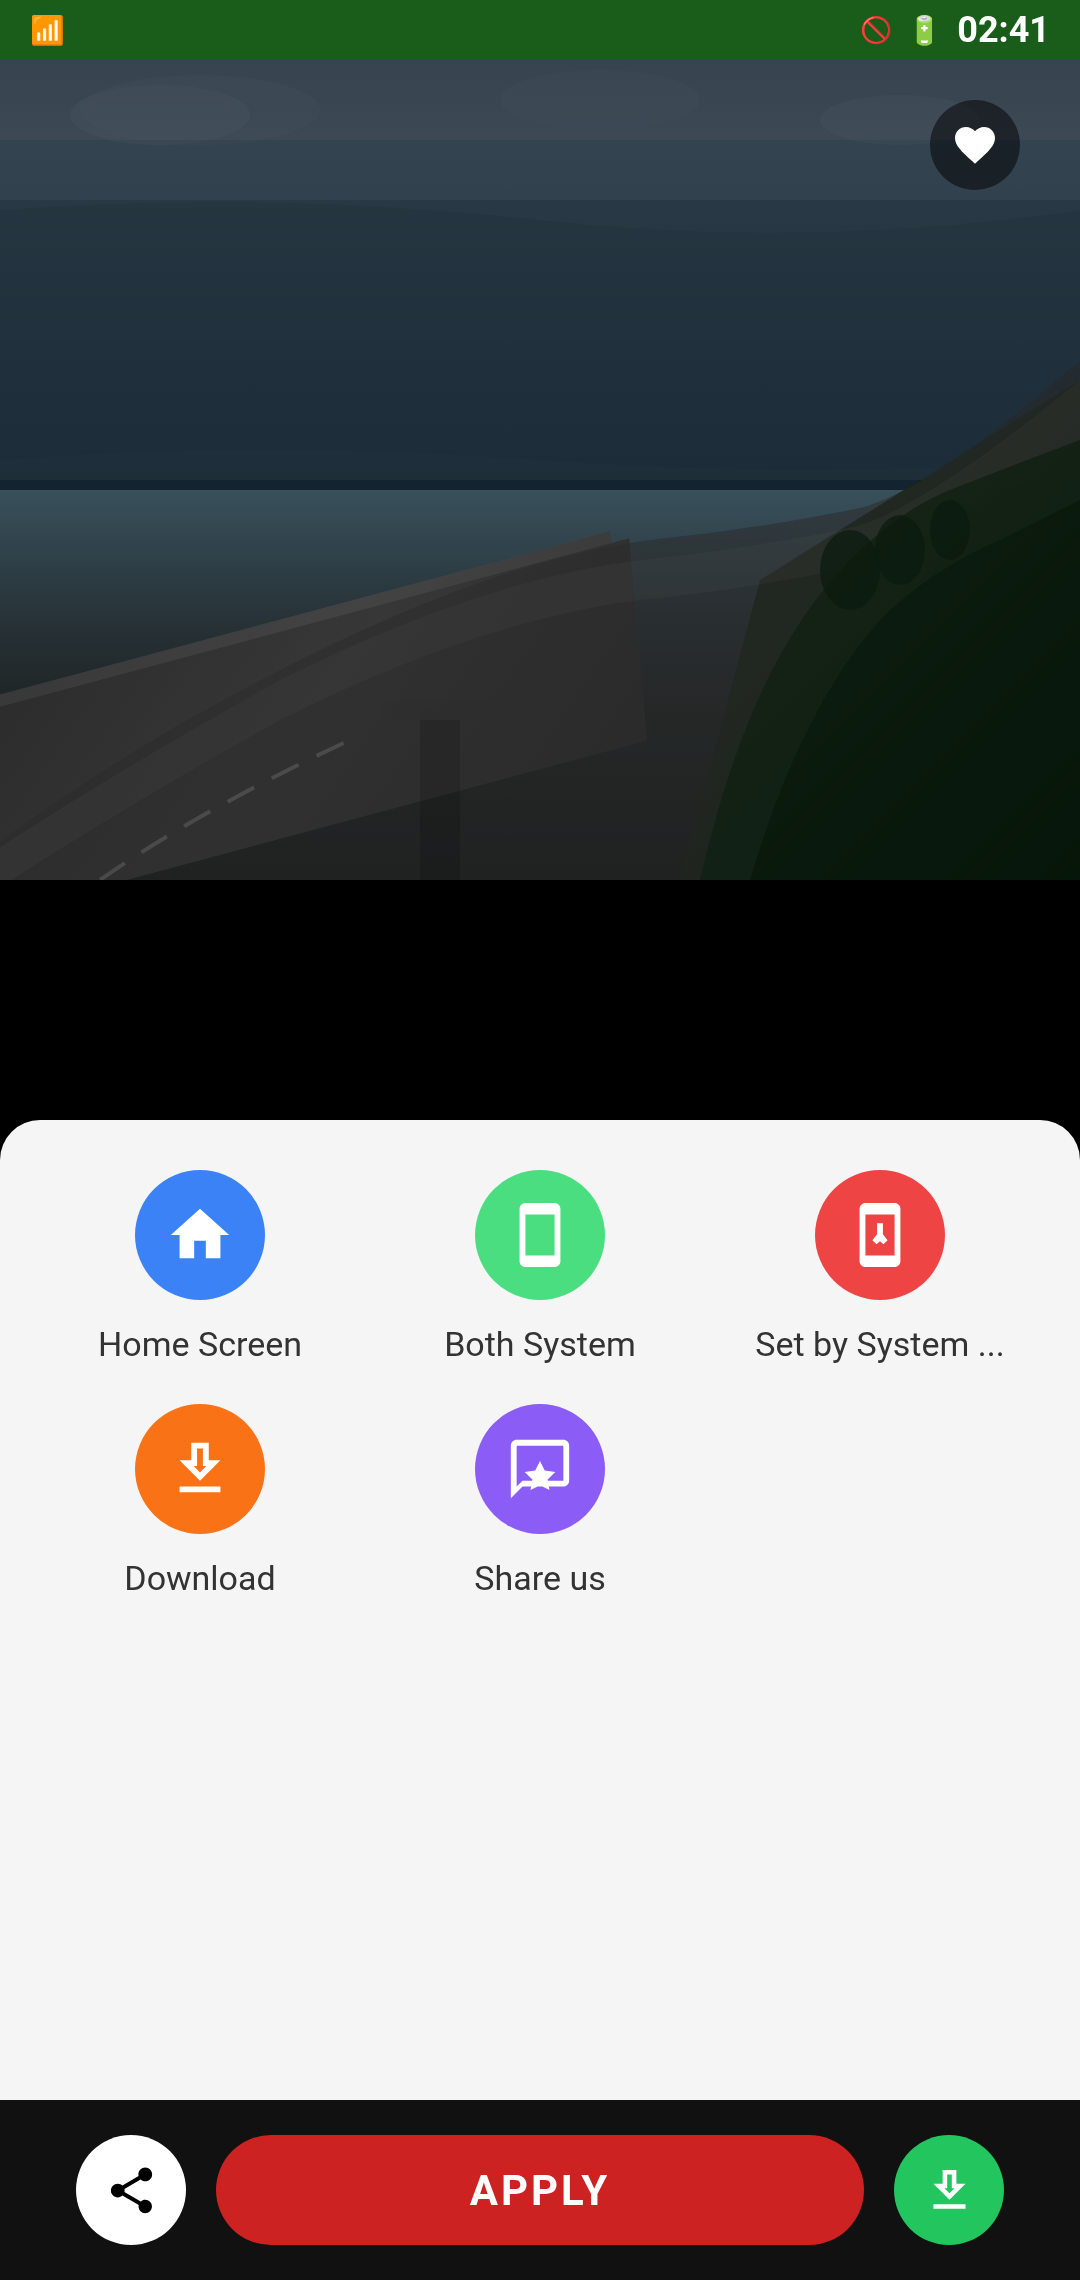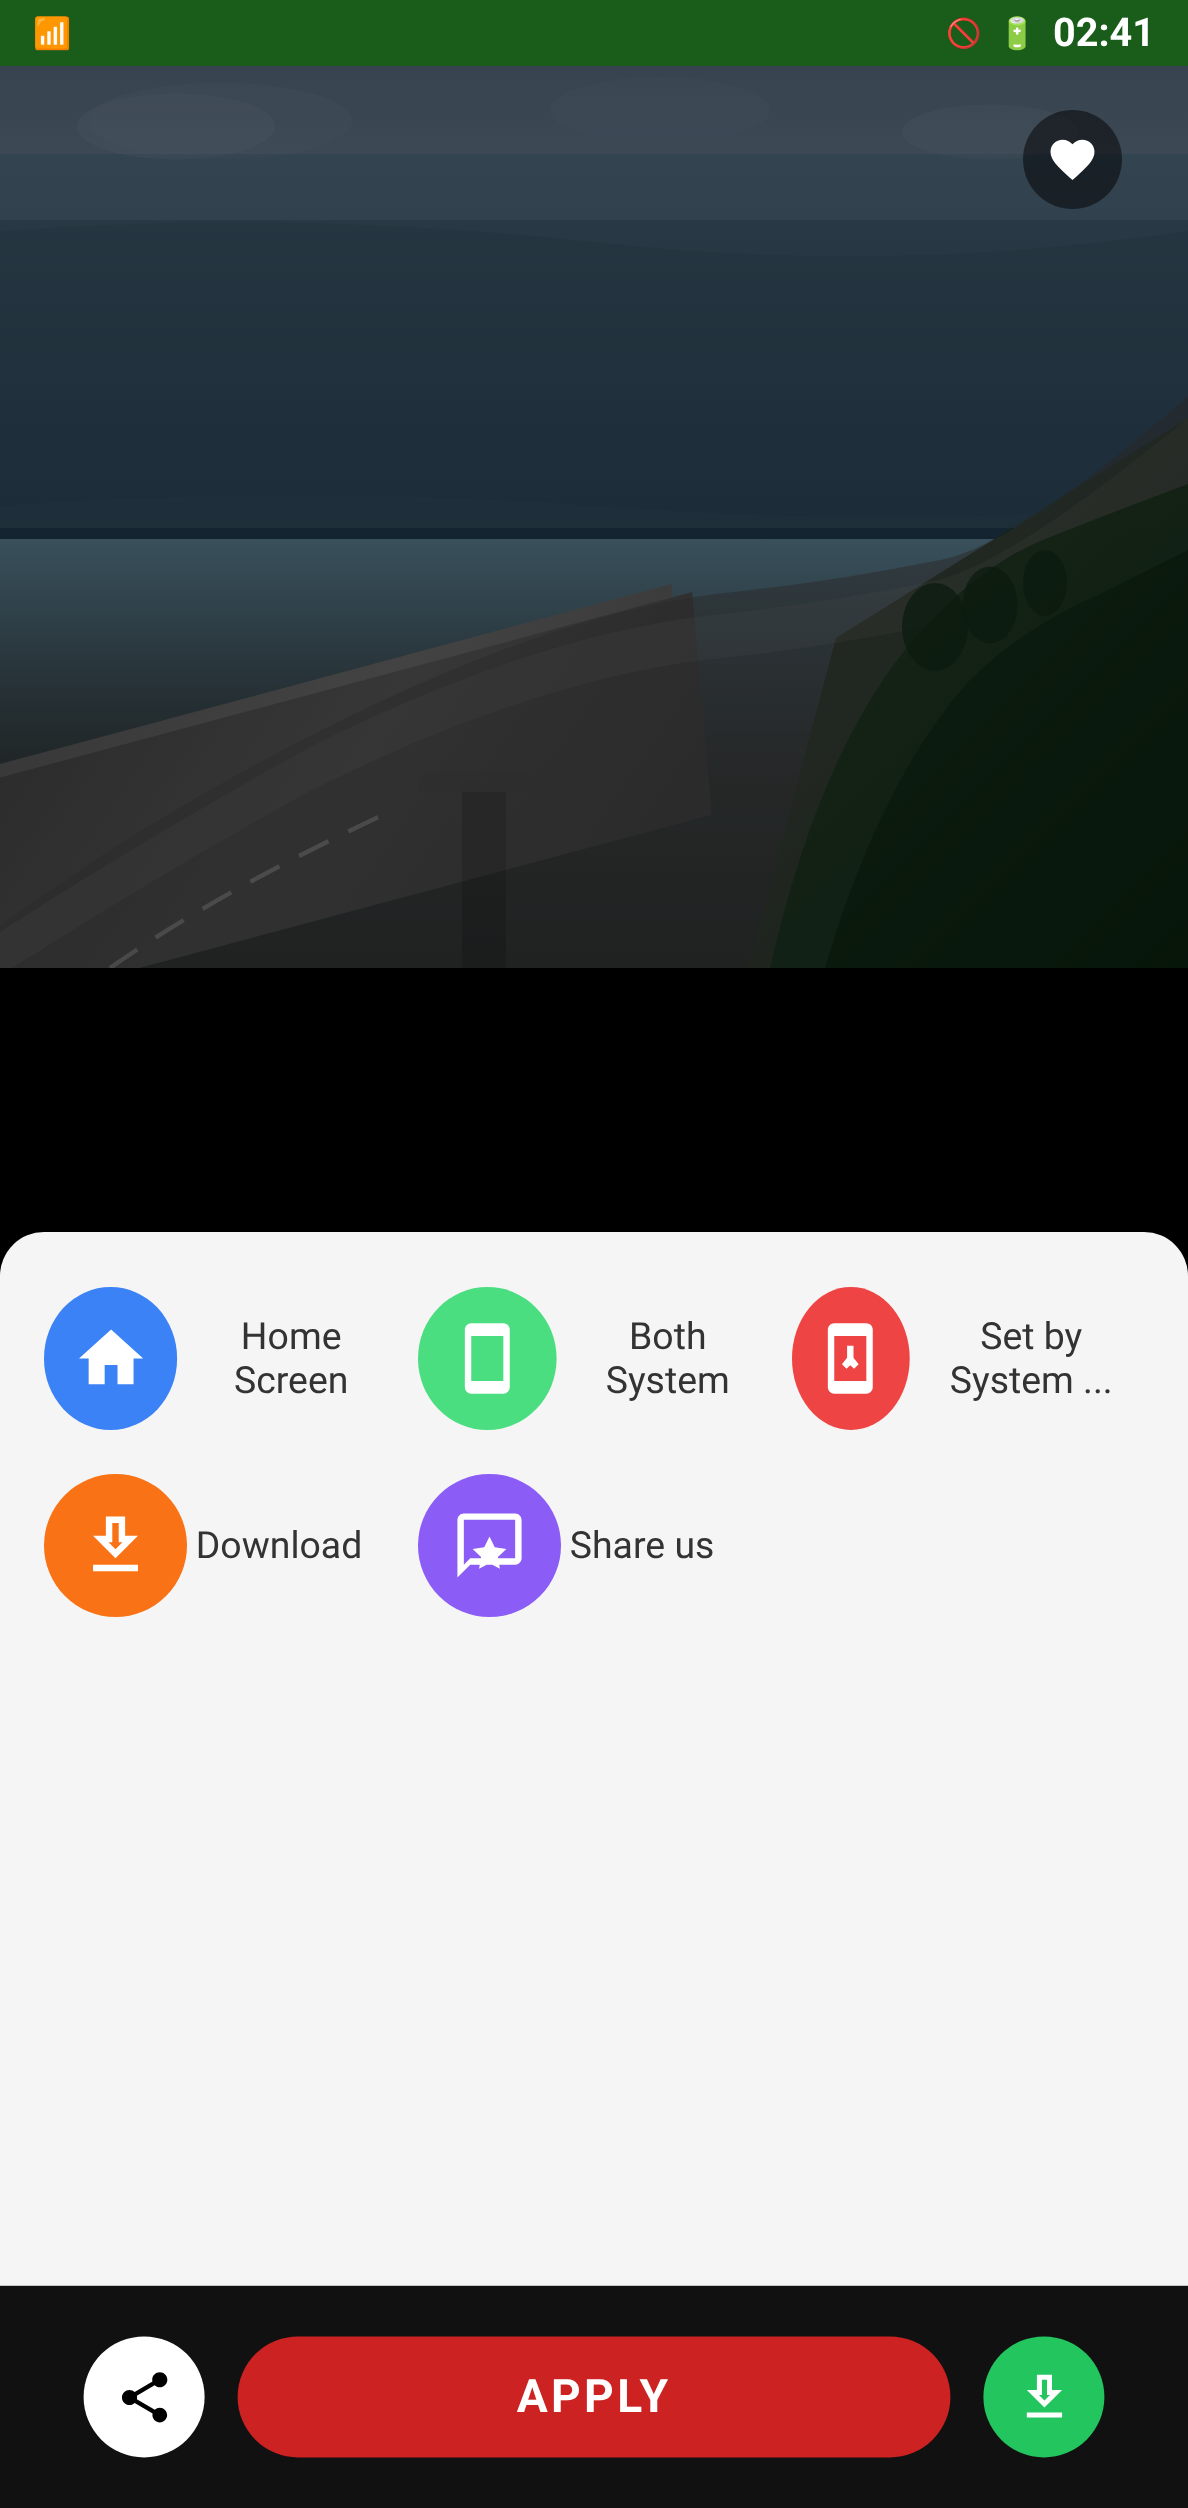--- a/index.html
+++ b/index.html
@@ -140,22 +140,23 @@
     }
 
     .grid-container {
       display: grid;
       grid-template-columns: repeat(3, 1fr);
       gap: 40px 20px;
     }
 
     .grid-item {
       display: flex;
-      align-items: center;
-      gap: 8px;
+      flex-direction: column;
+      align-items: center;
+      gap: 24px;
       cursor: pointer;
     }
 
     .grid-icon {
       width: 130px;
       height: 130px;
       border-radius: 50%;
       display: flex;
       align-items: center;
       justify-content: center;
@@ -181,21 +182,21 @@
     .icon-dark-red { background: #7f1d1d; }
     .icon-orange { background: #f97316; }
     .icon-teal { background: #14b8a6; }
     .icon-purple { background: #8b5cf6; }
 
     
     .bottom-action-bar {
       position: absolute;
       bottom: 0;
       left: 0; right: 0;
-      height: 202px;
+      height: 180px;
       background: #111;
       display: flex;
       align-items: center;
       justify-content: space-between;
       padding: 0 76px;
       z-index: 300;
     }
 
     .action-share-btn {
       width: 110px;

